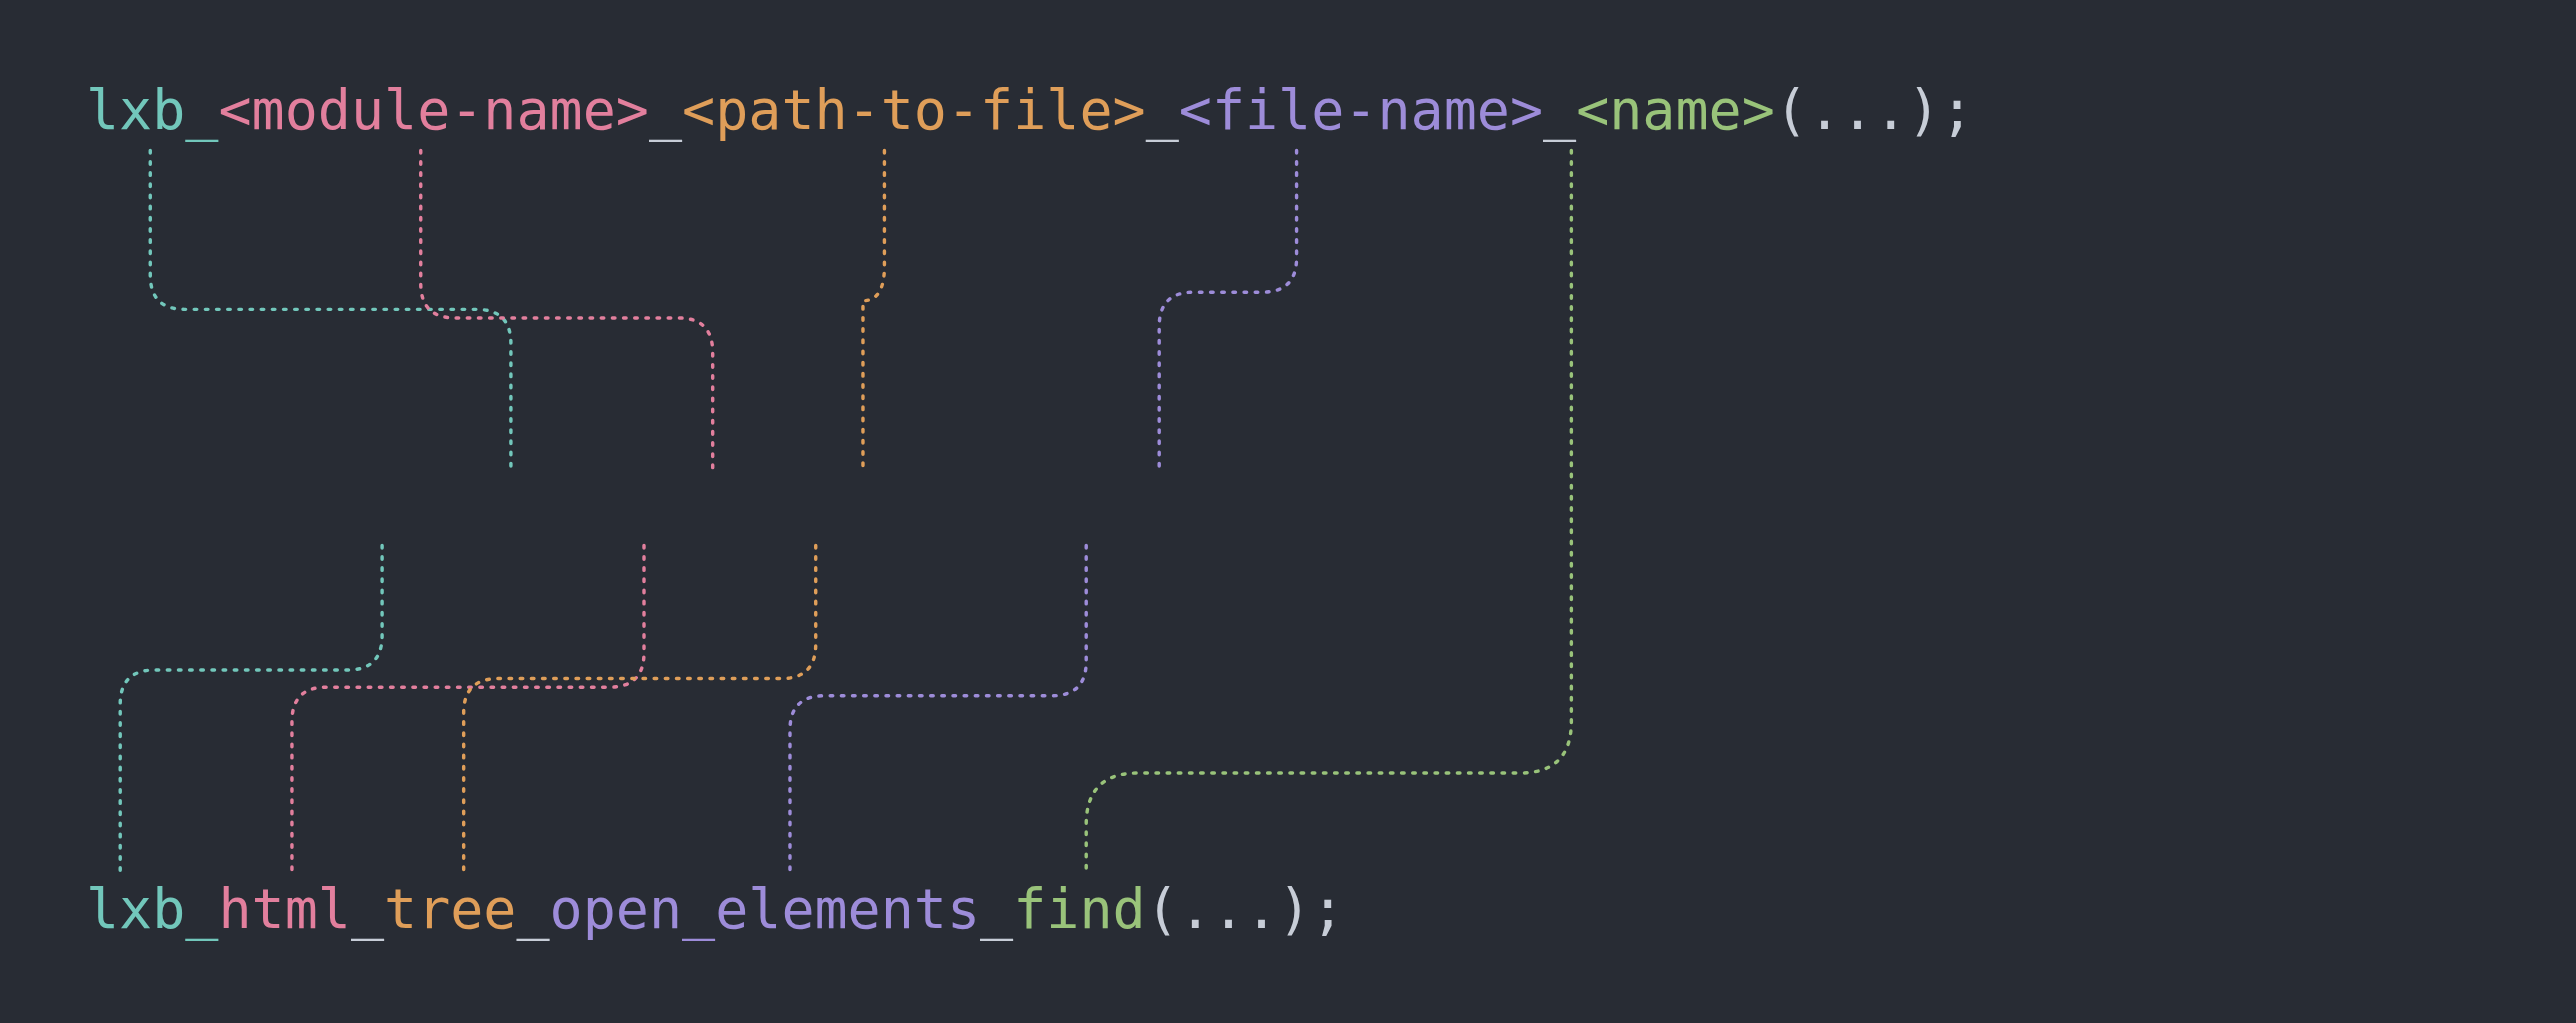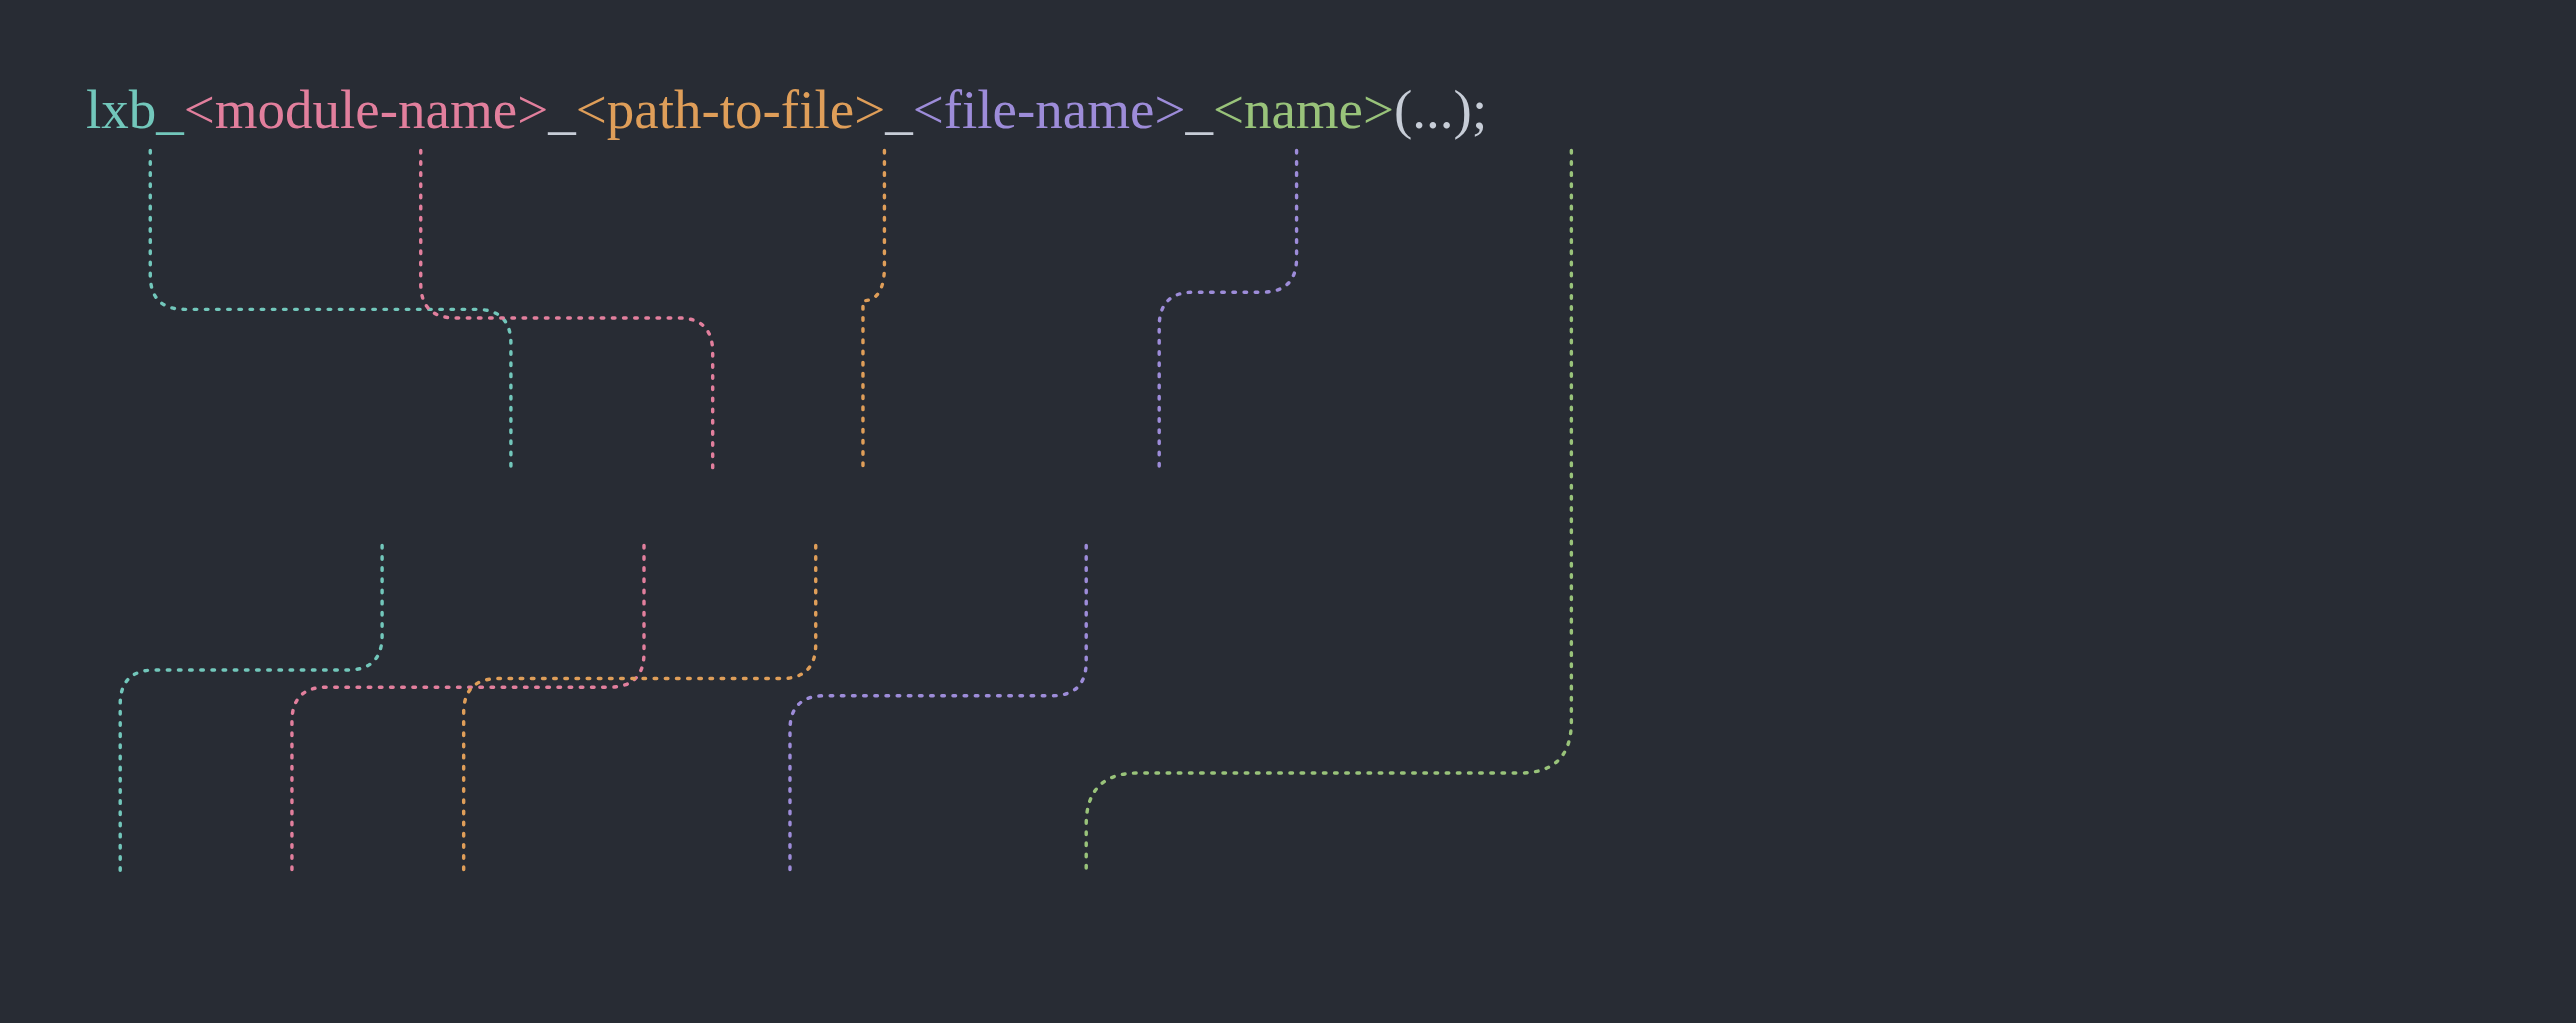--- a/index.html
+++ b/index.html
@@ -9,21 +9,20 @@
     color: #abb2bf;
     width: 2576px;
     height: 1024px;
     overflow: hidden;
     position: relative;
   }
   .canvas {
     position: relative;
     width: 2156px;
     height: 1024px;
-    font-family: Liberation Serif, serif;
   }
   .line {
     position: absolute;
     font-size: 55px;
     white-space: nowrap;
     line-height: 1.2;
     left: 86px;
   }
   .line1 { top: 77px; }
   .line2 { top: 472px; }
@@ -54,20 +53,23 @@
 </head>
 <body>
 
 <div class="canvas">
 
   <div class="line line1">
     <span class="teal">lxb_</span><span class="pink">&lt;module-name&gt;</span><span class="grey">_</span><span class="orange">&lt;path-to-file&gt;</span><span class="grey">_</span><span class="purple">&lt;file-name&gt;</span><span class="grey">_</span><span class="green">&lt;name&gt;</span><span class="grey">(...);</span>
   </div>
 
 
+  <div class="line line3">
+    <span class="teal">lxb_</span><span class="pink">html</span><span class="grey">_</span><span class="orange">tree</span><span class="grey">_</span><span class="purple">open_elements</span><span class="grey">_</span><span class="green">find</span><span class="grey">(...);</span>
+  </div>
 
   <svg class="connectors" viewBox="0 0 3000 1192">
 
     <path stroke="#72c7bb" d="M 175 175
              L 175 320
              Q 175 360 215 360
              L 555 360
              Q 595 360 595 400
              L 595 545"></path>
 

